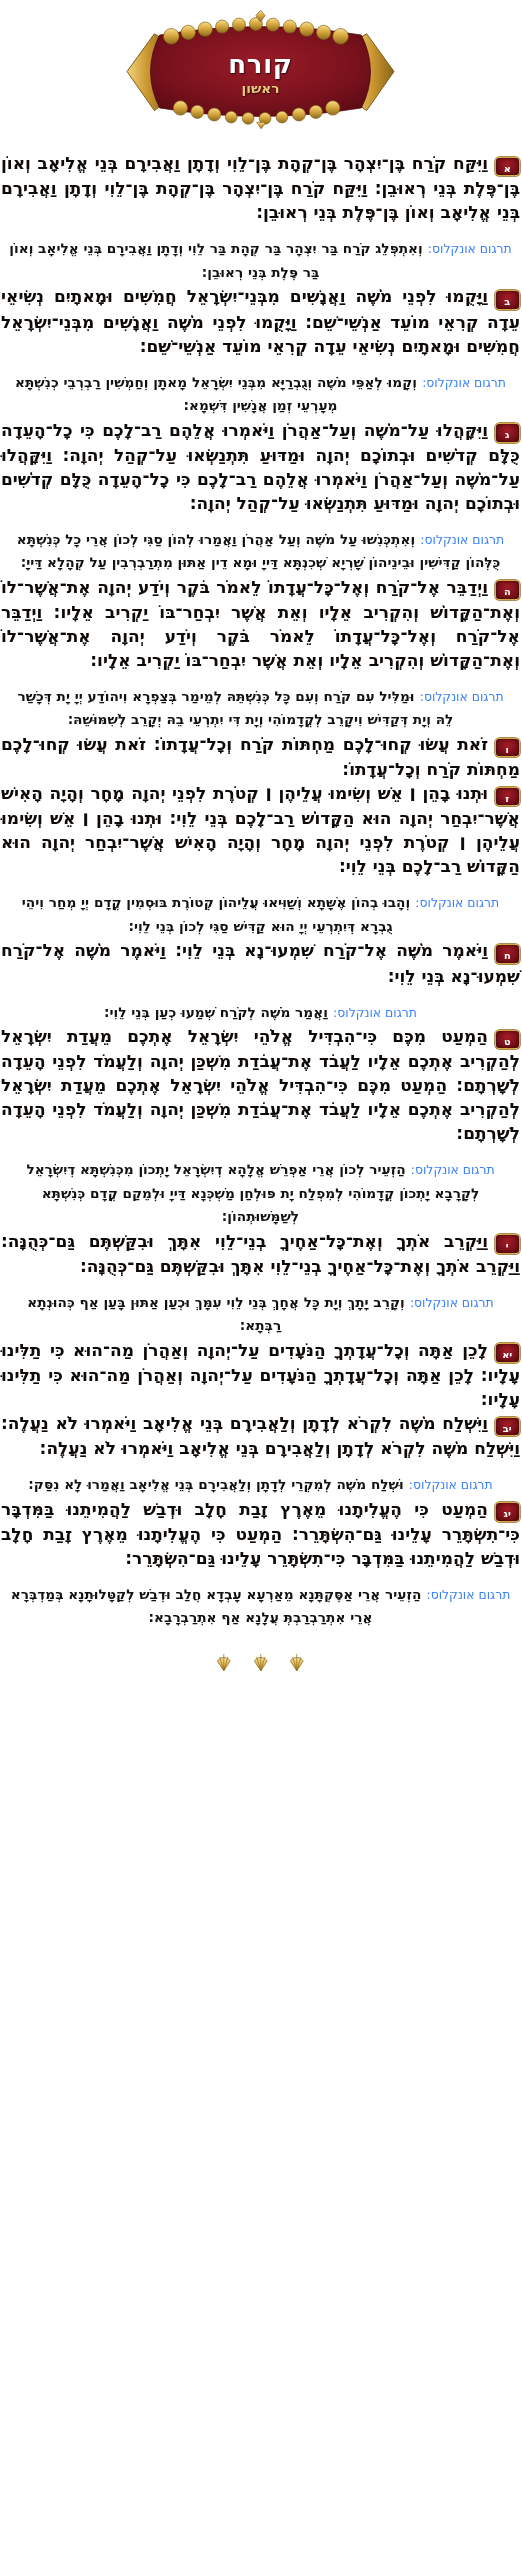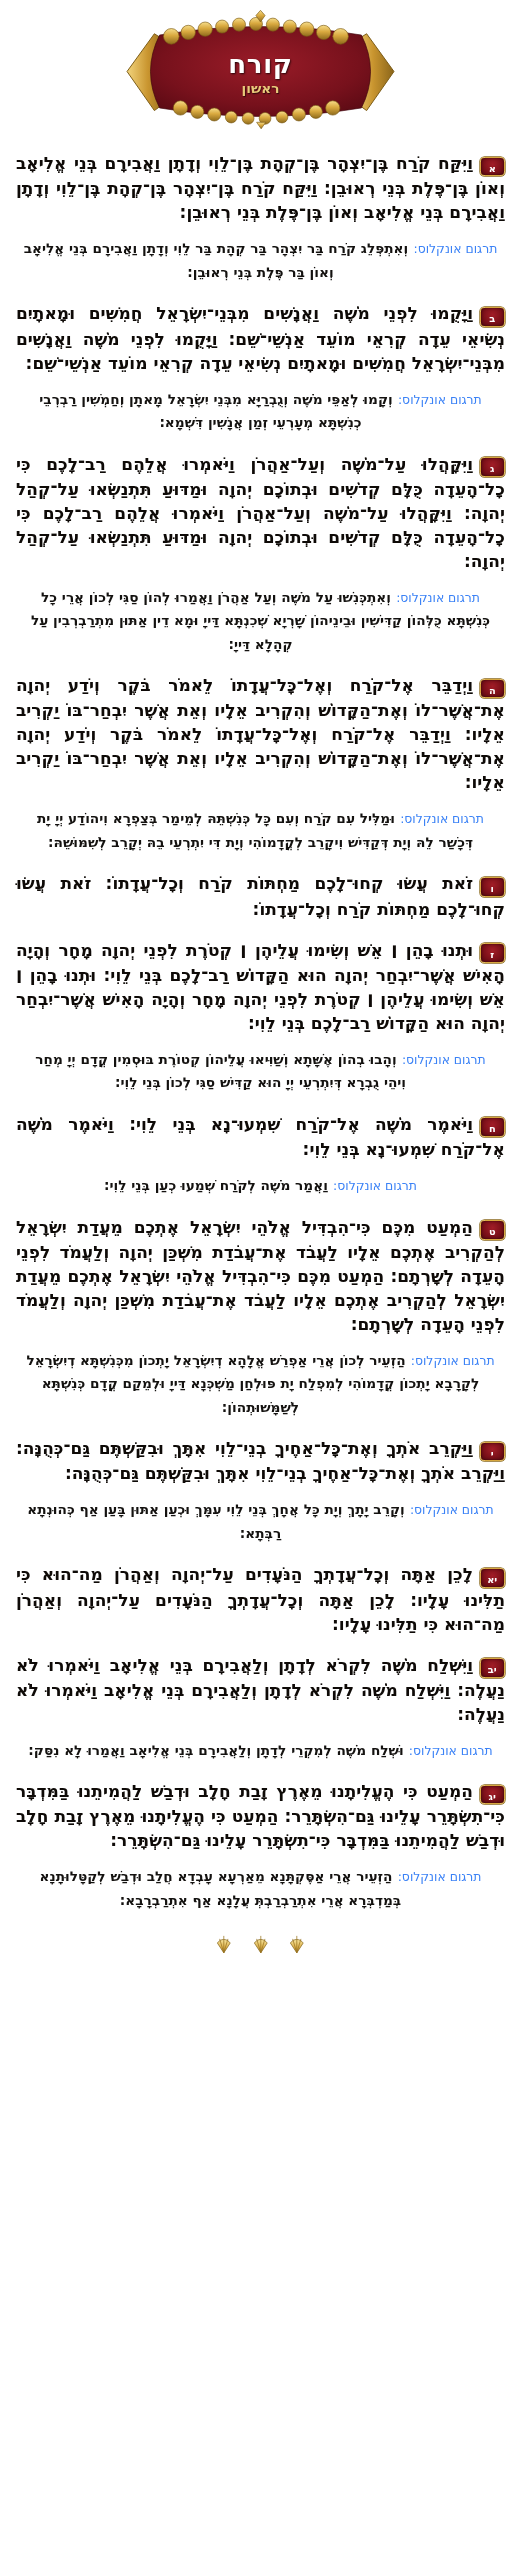--- a/index.html
+++ b/index.html
@@ -17,22 +17,22 @@
   }
   .banner-title{
     color:#ffffff;font-size:26px;font-weight:bold;letter-spacing:0.7px;
     text-shadow:0.7px 1.3px 2px rgba(0,0,0,.75);line-height:1.05;
   }
   .banner-sub{
     color:#e8c97a;font-size:13.7px;font-weight:bold;margin-top:1px;
     text-shadow:0.7px 0.7px 1.3px rgba(0,0,0,.7);
   }
   
-  .content{padding:0 17px;margin-top:17px;}
-  .verse-block{margin-top:17px;}
+  .content{padding:0 2px;margin-top:17px;}
+  .verse-block{}
   .verse-block:first-child{margin-top:0;}
   .mikra{
     margin:0;color:#0e0a07;font-size:17px;font-weight:bold;
     line-height:24px;text-align:justify;
   }
   .vnum{
     display:inline-block;vertical-align:-2.6px;margin-left:6.5px;
     width:23.5px;height:17.6px;border-radius:4.6px;
     background:radial-gradient(ellipse at 50% 38%,#a21d27 0%,#7c1019 55%,#560810 100%);
     border:1.3px solid #d8a83f;box-shadow:0 0 0 0.7px #8a6a1f, inset 0 0 2.6px rgba(0,0,0,.6);

